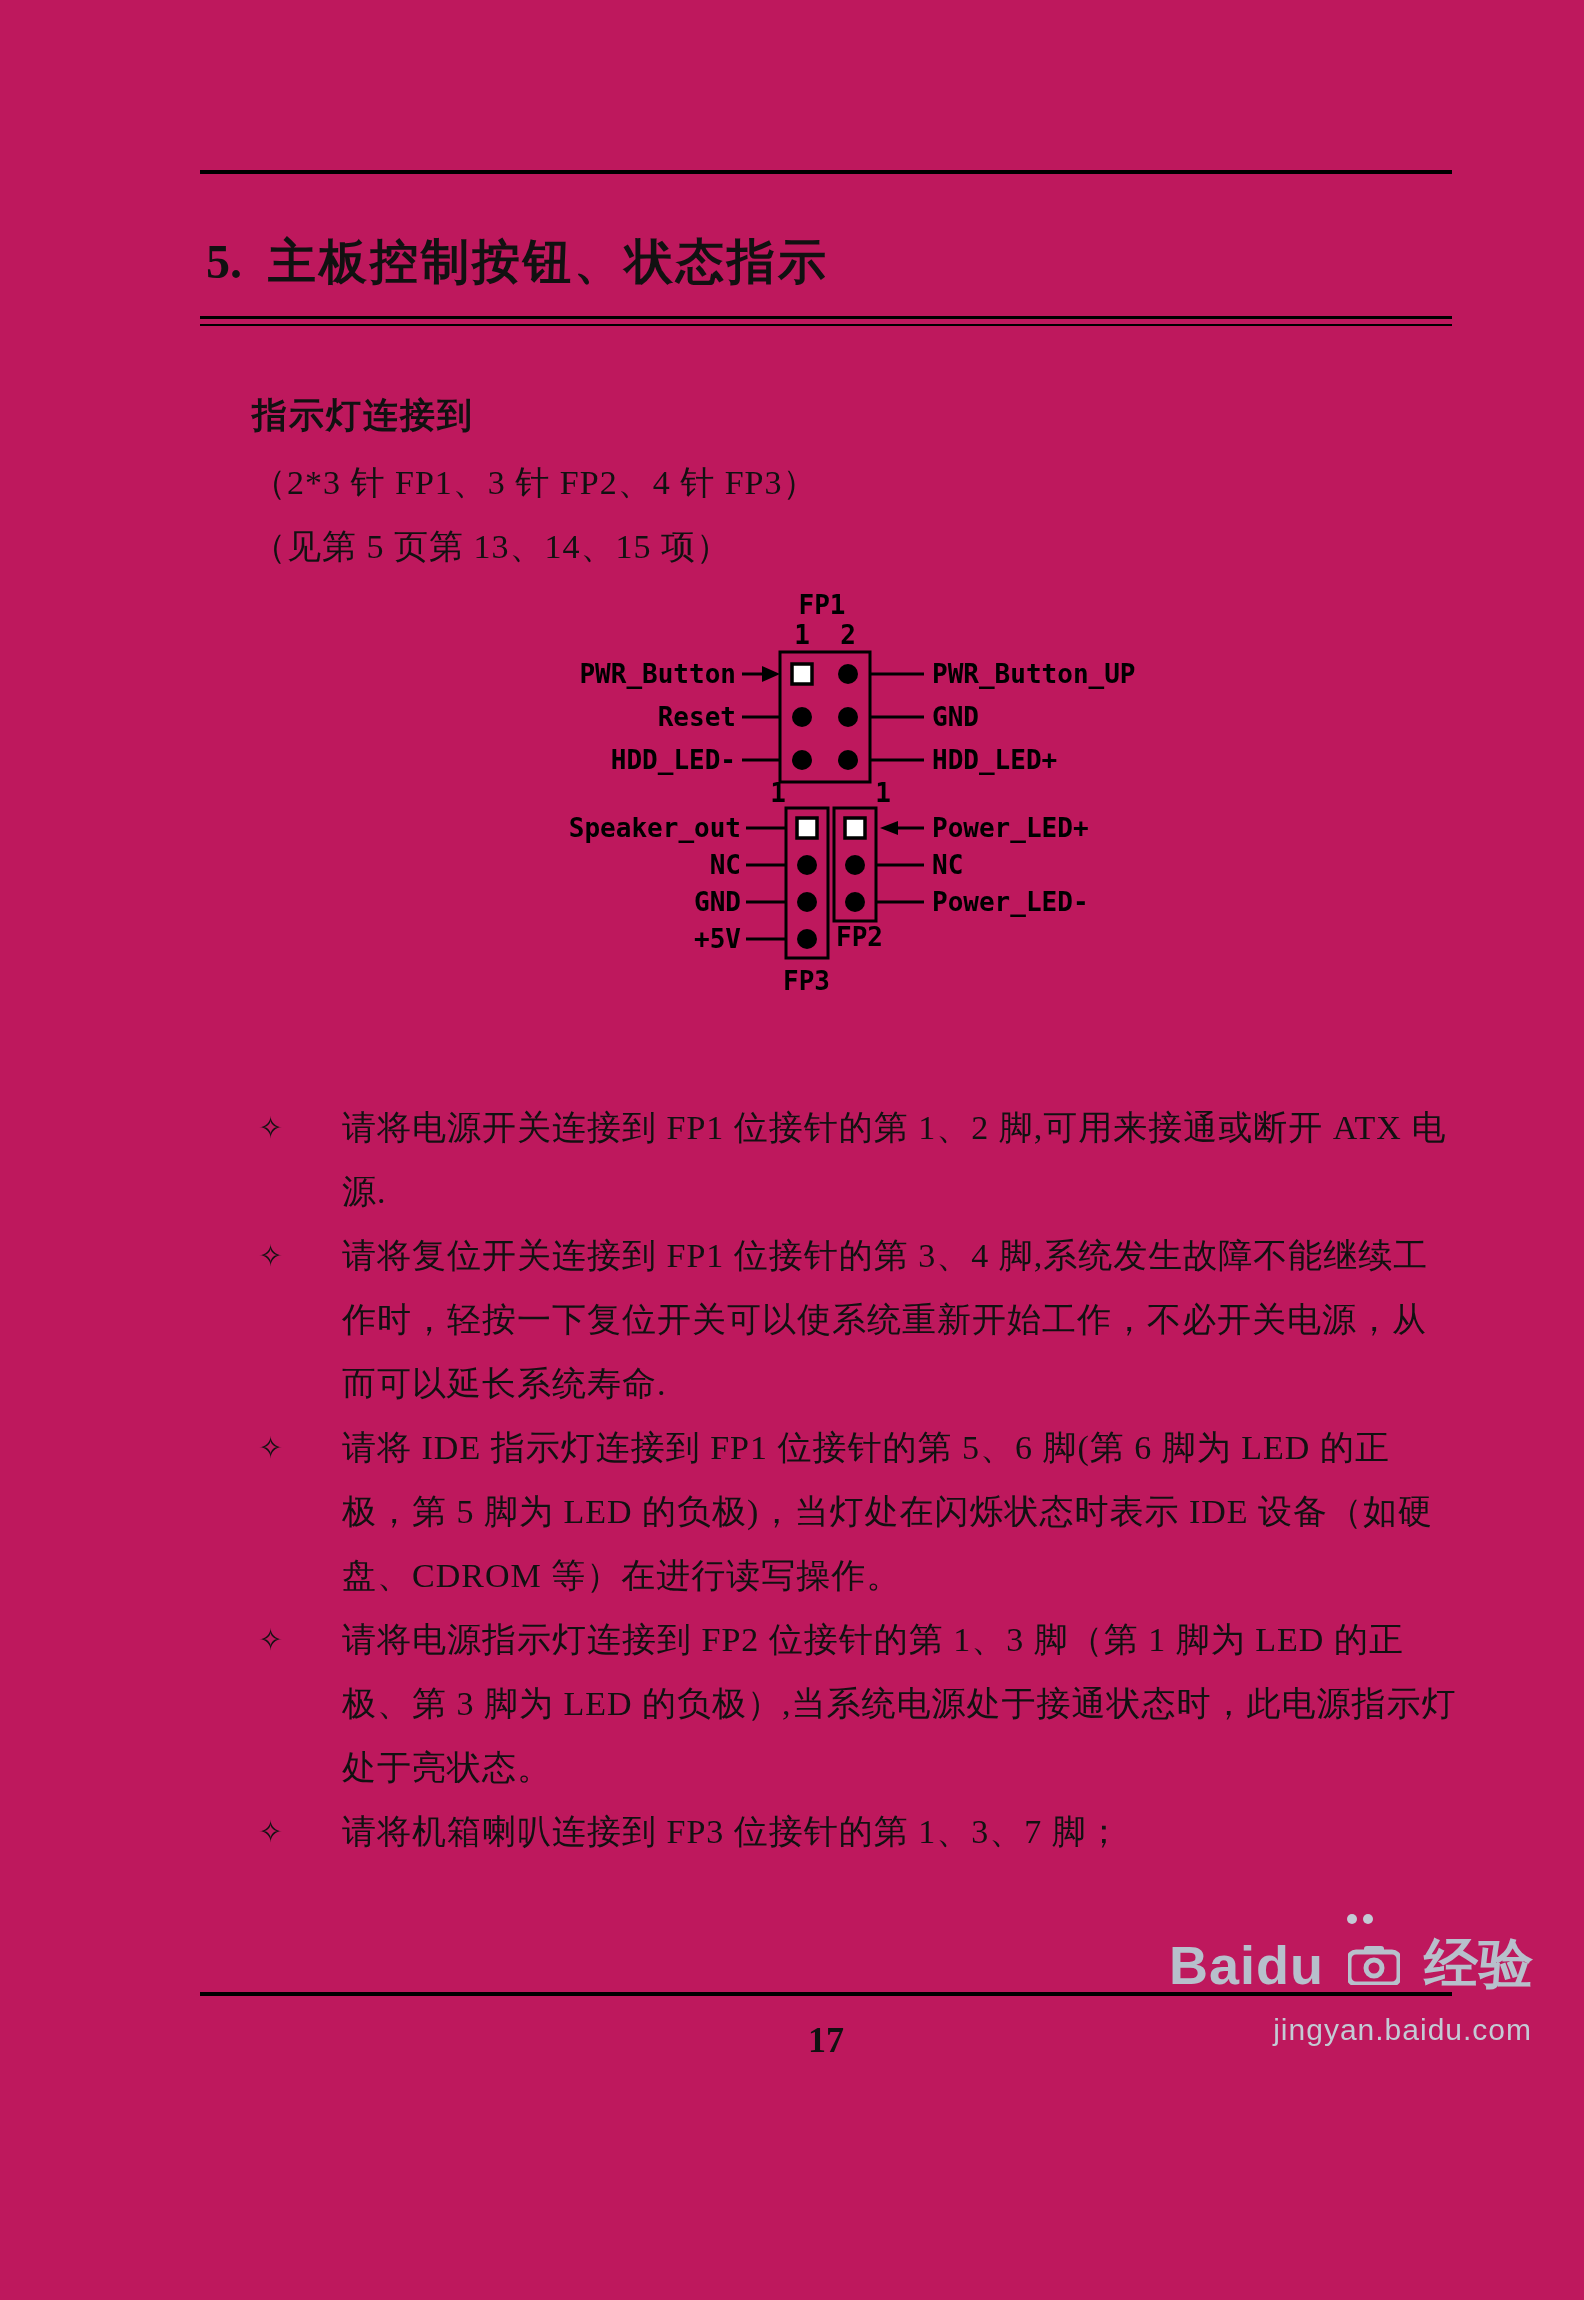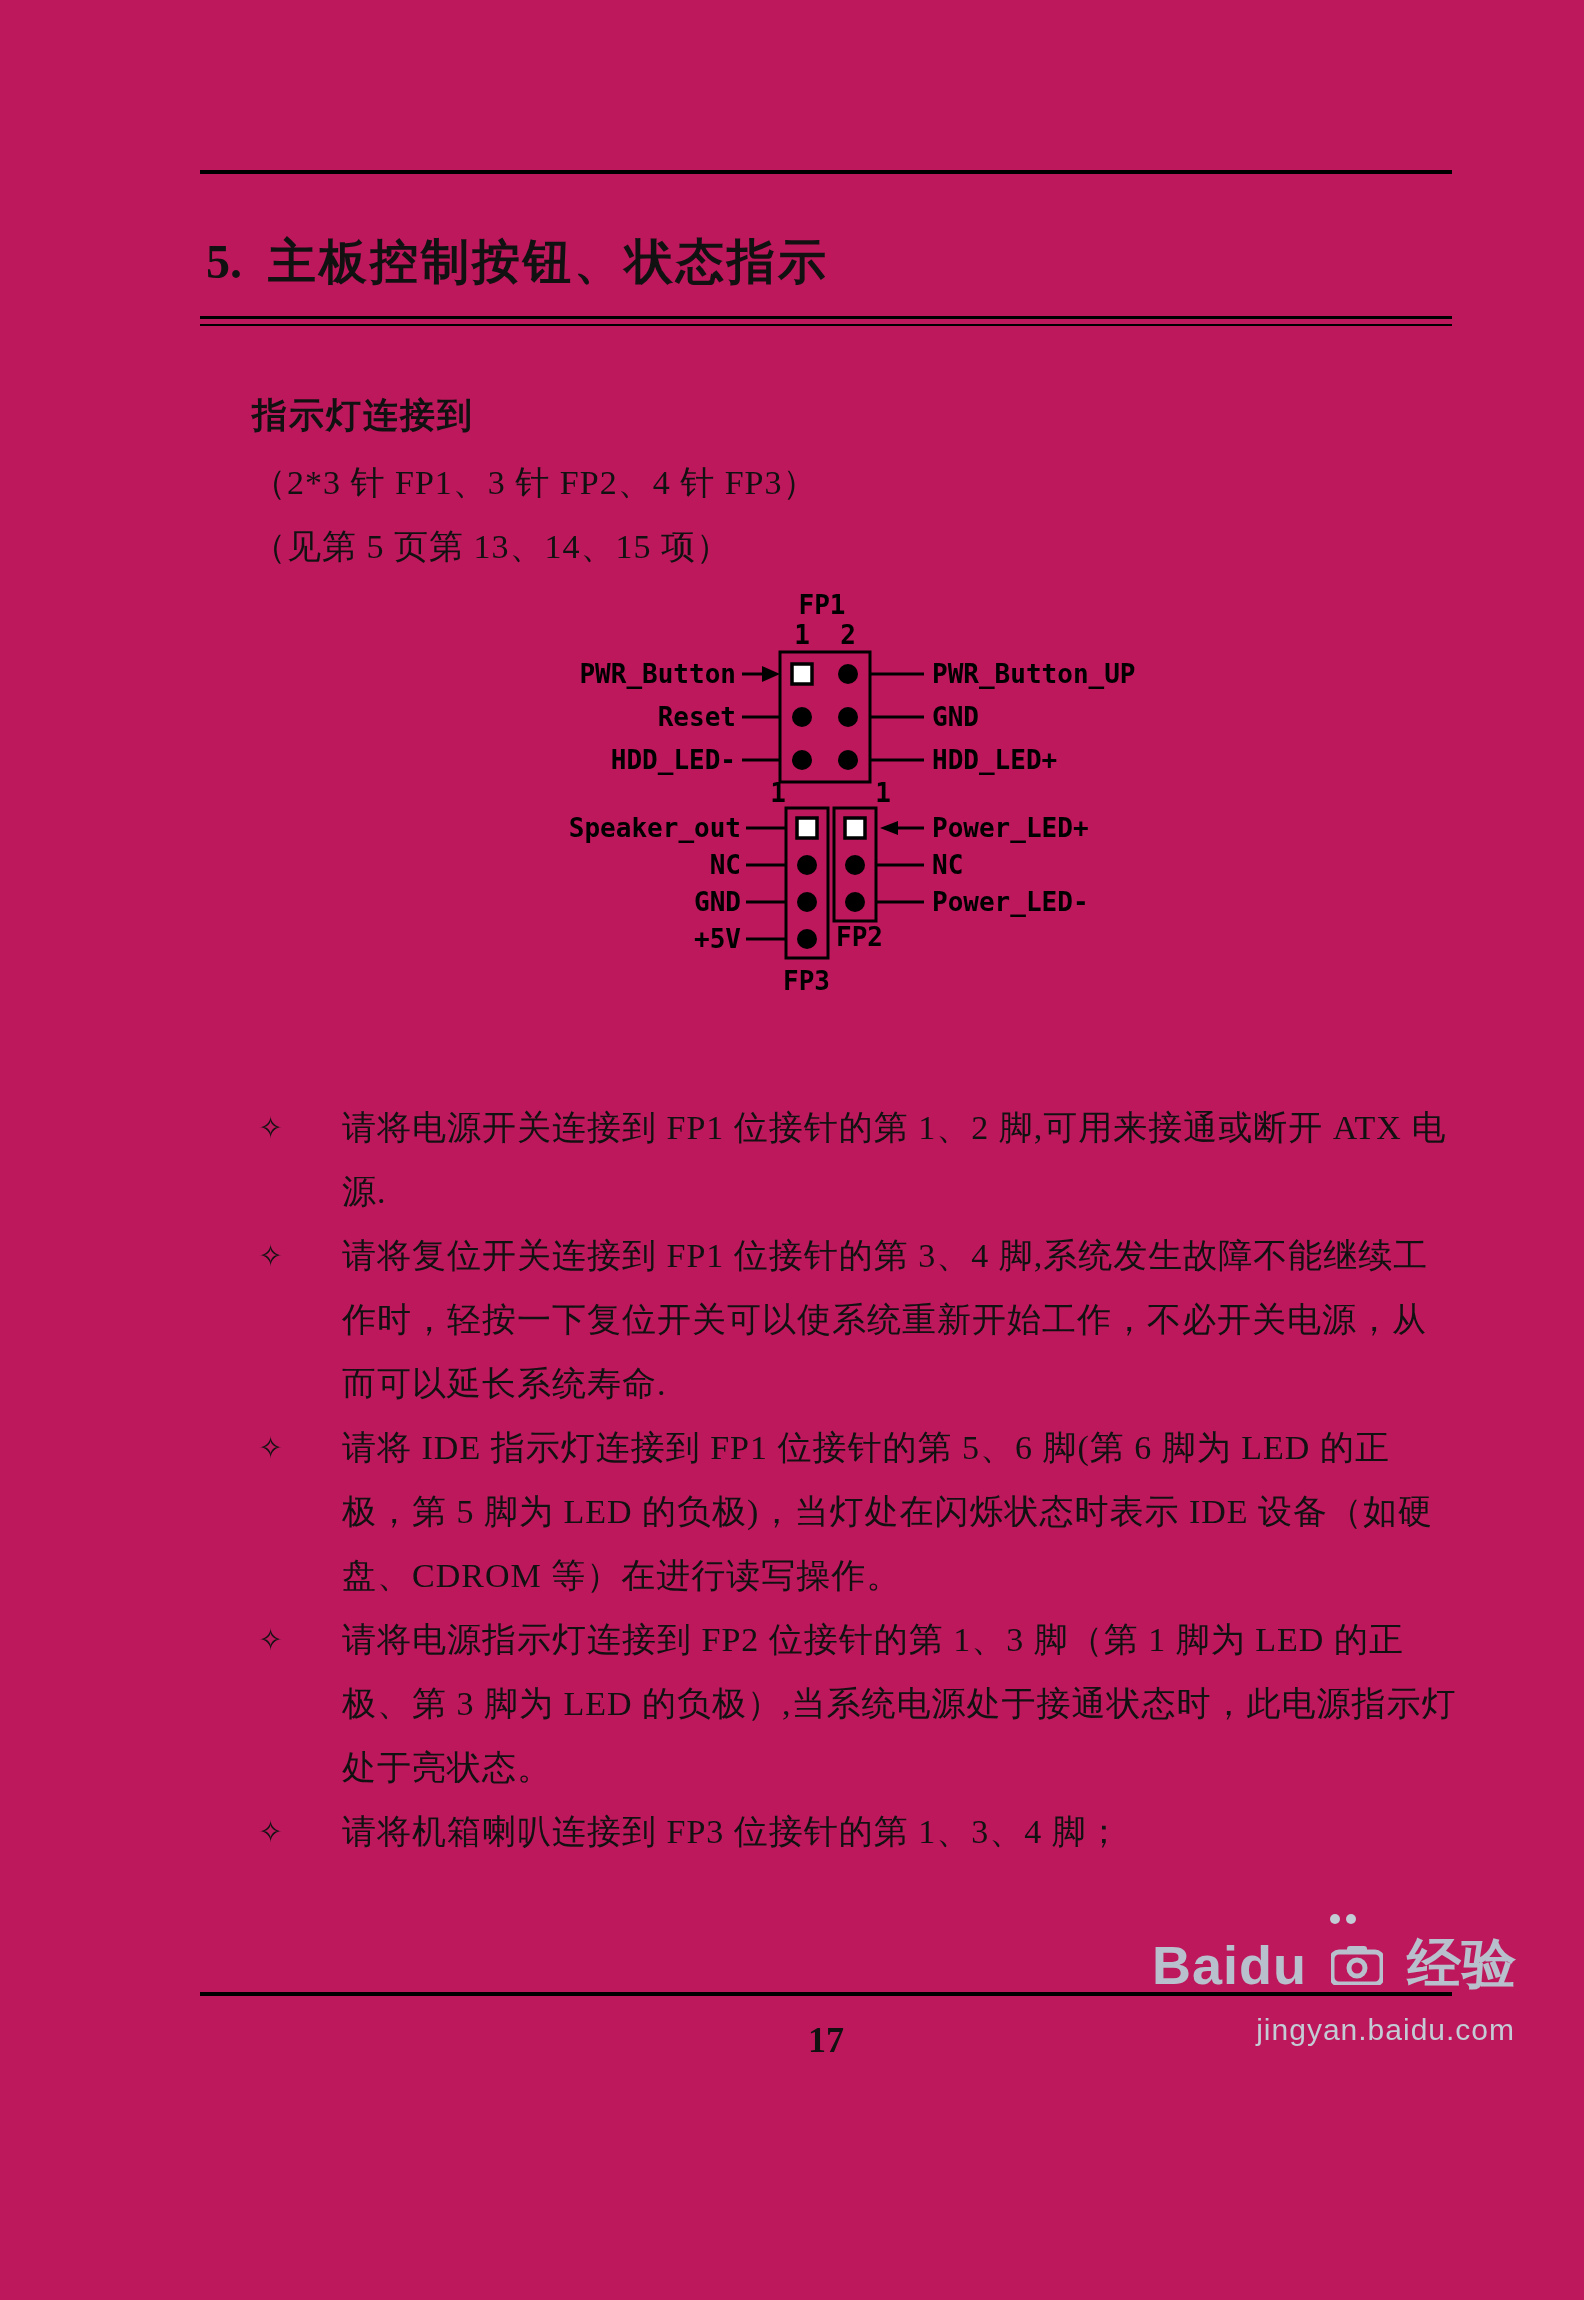--- a/index.html
+++ b/index.html
@@ -78,20 +78,21 @@
 
   .watermark {
     position:absolute; left:1152px; top:1928px;
     font-family:"Liberation Sans","DejaVu Sans",sans-serif;
     z-index:5;
   }
   .wm-row1 {
     display:flex; align-items:center; gap:24px;
     font-size:54px; font-weight:bold; letter-spacing:1px;
     position:relative;
+    margin-left:17px;
   }
   .wm-dots {
     position:absolute; top:-14px; left:178px;
     display:flex; gap:6px;
   }
   .wm-dot { width:10px; height:10px; border-radius:50%; background:#c3cbd5; }
   .wm-camera-icon { display:inline-block; }
   .wm-url {
     font-size:30px; letter-spacing:1px;
     text-align:right; margin-top:12px; padding-right:2px;
@@ -202,21 +203,21 @@
     <div class="bullet">
       <span class="bullet-marker">✧</span>
       <span class="bullet-text">请将 IDE 指示灯连接到 FP1 位接针的第 5、6 脚(第 6 脚为 LED 的正极，第 5 脚为 LED 的负极)，当灯处在闪烁状态时表示 IDE 设备（如硬盘、CDROM 等）在进行读写操作。</span>
     </div>
     <div class="bullet">
       <span class="bullet-marker">✧</span>
       <span class="bullet-text">请将电源指示灯连接到 FP2 位接针的第 1、3 脚（第 1 脚为 LED 的正极、第 3 脚为 LED 的负极）,当系统电源处于接通状态时，此电源指示灯处于亮状态。</span>
     </div>
     <div class="bullet">
       <span class="bullet-marker">✧</span>
-      <span class="bullet-text">请将机箱喇叭连接到 FP3 位接针的第 1、3、4 脚；</span>
+      <span class="bullet-text">请将机箱喇叭连接到 FP3 位接针的第 1、3、7 脚；</span>
     </div>
   </div>
 
   <div class="rule-bottom"></div>
   <div class="page-number">17</div>
 
   <div class="watermark" style="color: rgb(183, 192, 204);">
     <div class="wm-row1">
       <div class="wm-dots">
         <span class="wm-dot"></span>

